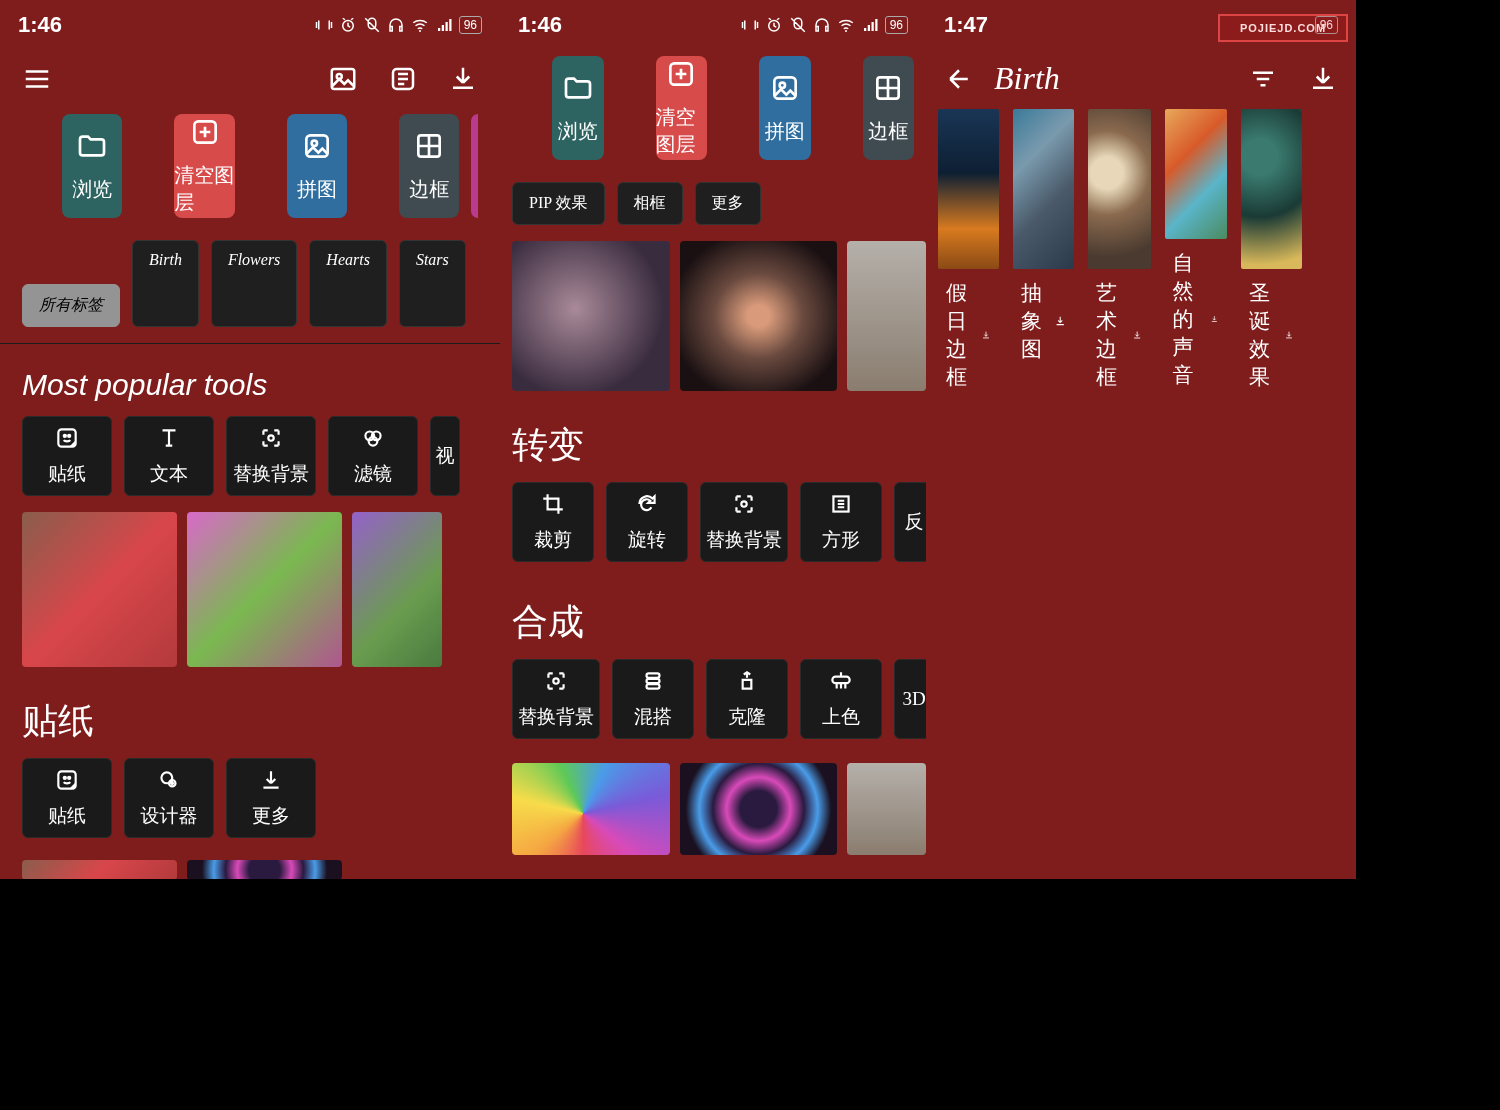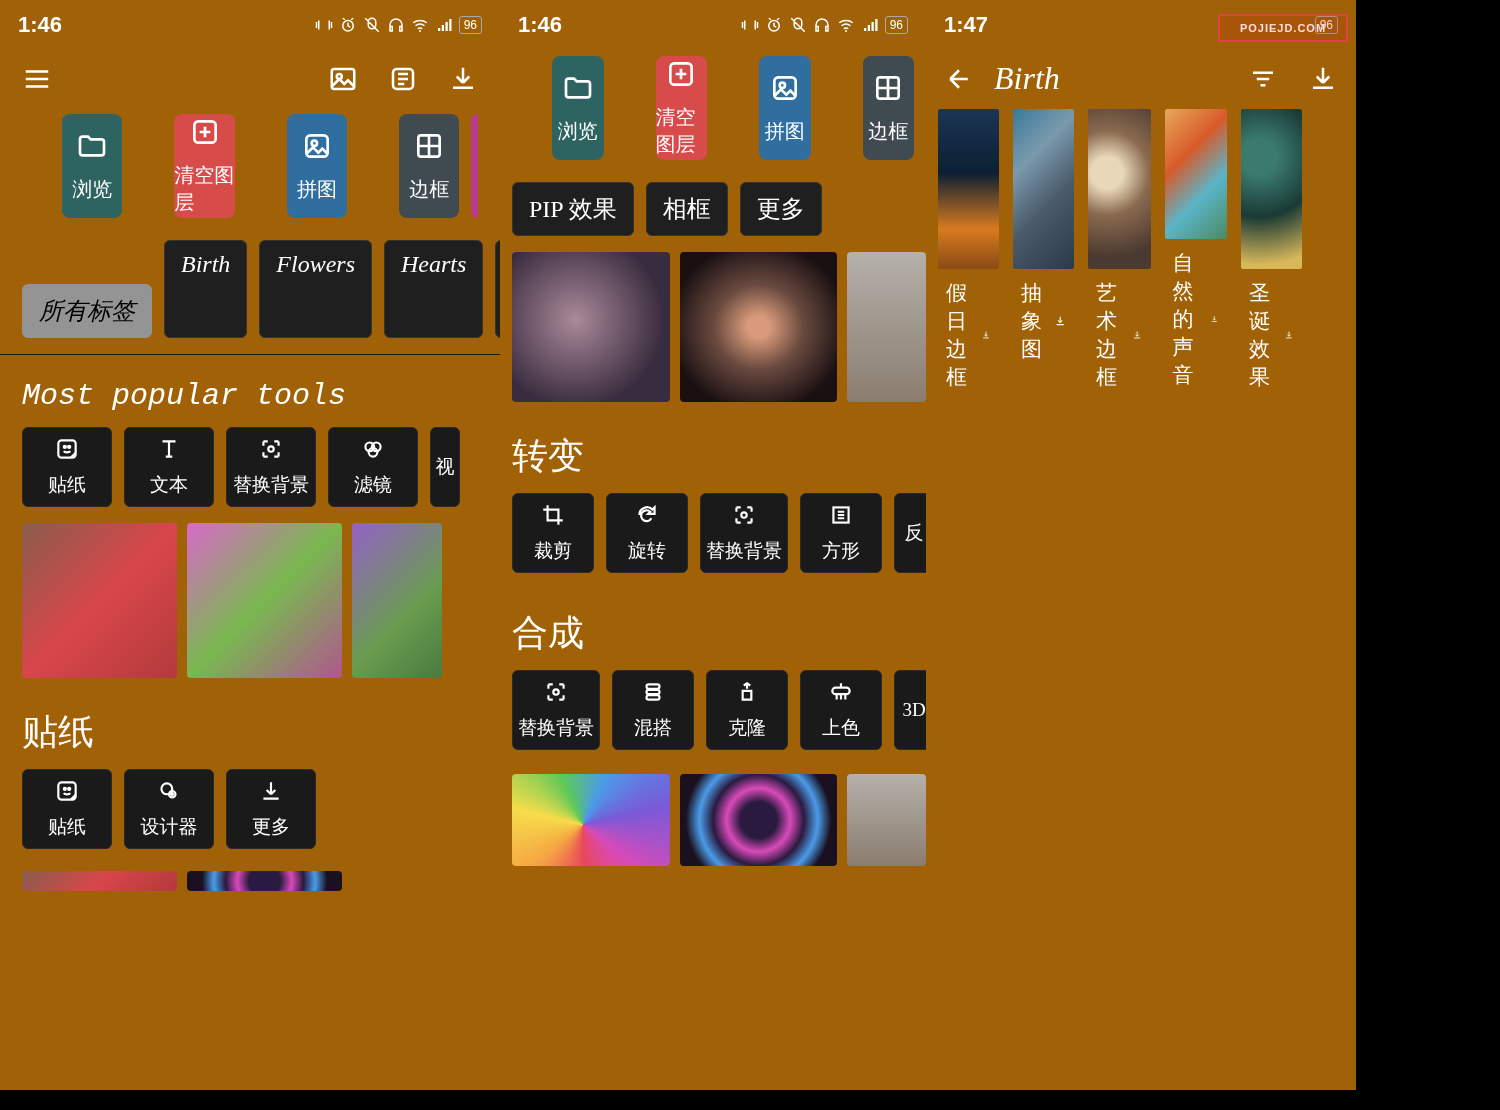--- a/index.html
+++ b/index.html
@@ -7,22 +7,22 @@
     background: #000;
     color: #fff;
     font-family: -apple-system, BlinkMacSystemFont, sans-serif;
     width: 1500px;
     height: 1110px;
     display: flex;
     overflow: hidden;
   }
   .screen {
     width: 500px;
-    height: 1090px;
-    background: #a16207;
+    height: 879px;
+    background: #7f1d1d;
     position: relative;
     overflow: hidden;
   }
   .screen2 { width: 426px; }
   .screen3 { width: 430px; }
 
   
   .status-bar {
     display: flex;
     justify-content: space-between;
@@ -68,27 +68,27 @@
   .blue { background: #2f6e9e; }
   .gray-bg { background: #3f4a51; }
   .magenta-sliver { width: 10px; height: 104px; background: #b93a8e; border-radius: 8px 0 0 8px; }
 
   
   .chip-row { display: flex; gap: 12px; padding: 8px 22px 16px; border-bottom: 1px solid #1a1a1a; }
   .chip {
     padding: 10px 16px; border-radius: 6px;
     background: #1f1f1f; border: 1px solid #333;
     font-family: 'Brush Script MT', cursive;
-    font-size: 24px; font-style: italic; cursor: pointer;
+    font-size: 16px; font-style: italic; cursor: pointer;
     white-space: nowrap;
   }
   .chip.active { background: #949494; color: #000; border-color:#949494;margin-top:44px; }
 
   .section-title {
-    font-family: Liberation Mono, monospace;
+    font-family: Liberation Sans, sans-serif;
     font-size: 30px; font-style: italic;
     padding: 24px 22px 14px;
   }
   .section-title-cn { font-family: 'Kaiti','STKaiti',serif; font-size: 36px; padding: 20px 22px 12px; }
 
   
   .tool-row { display: flex; gap: 12px; padding: 0 22px 16px; overflow:hidden; }
   .tool-tile {
     min-width: 90px; height: 80px;
     background: #1a1a1a; border:1px solid #2a2a2a;

